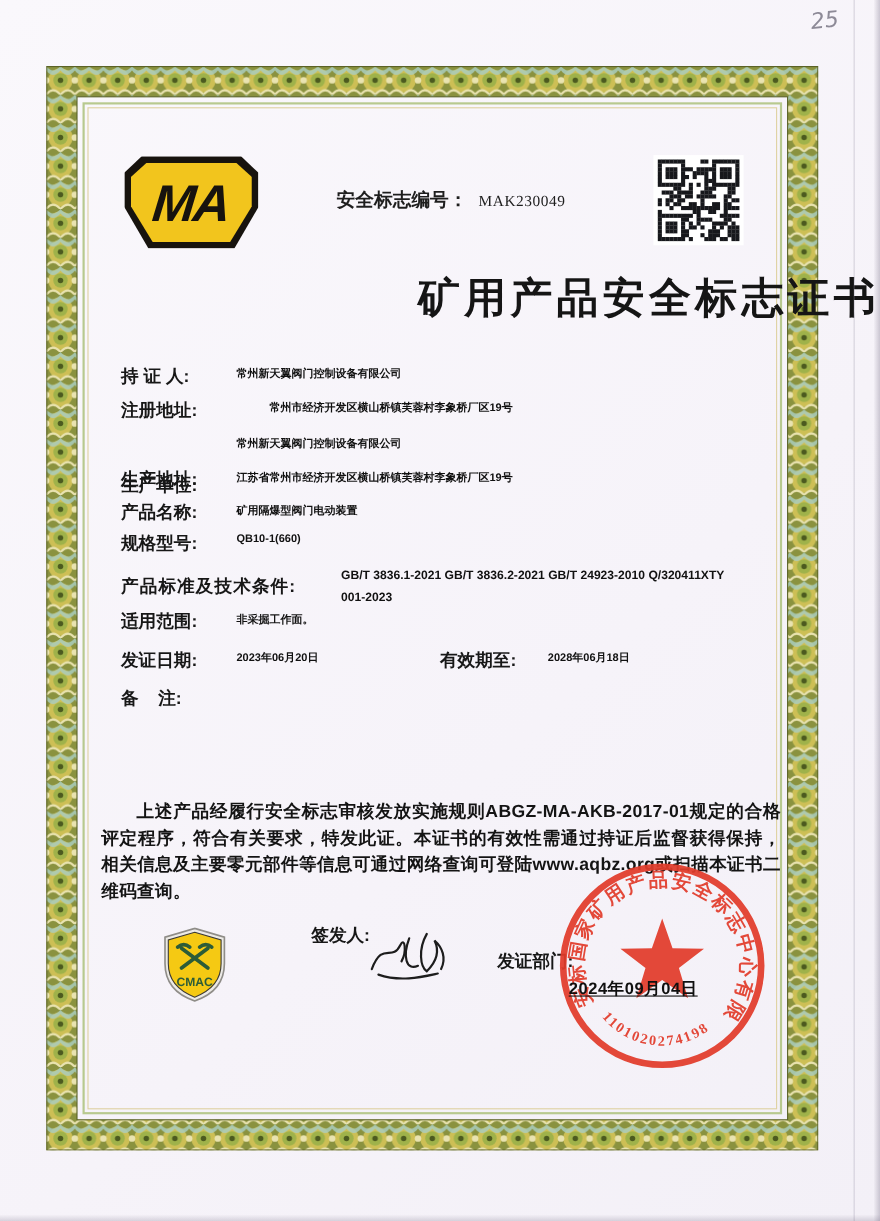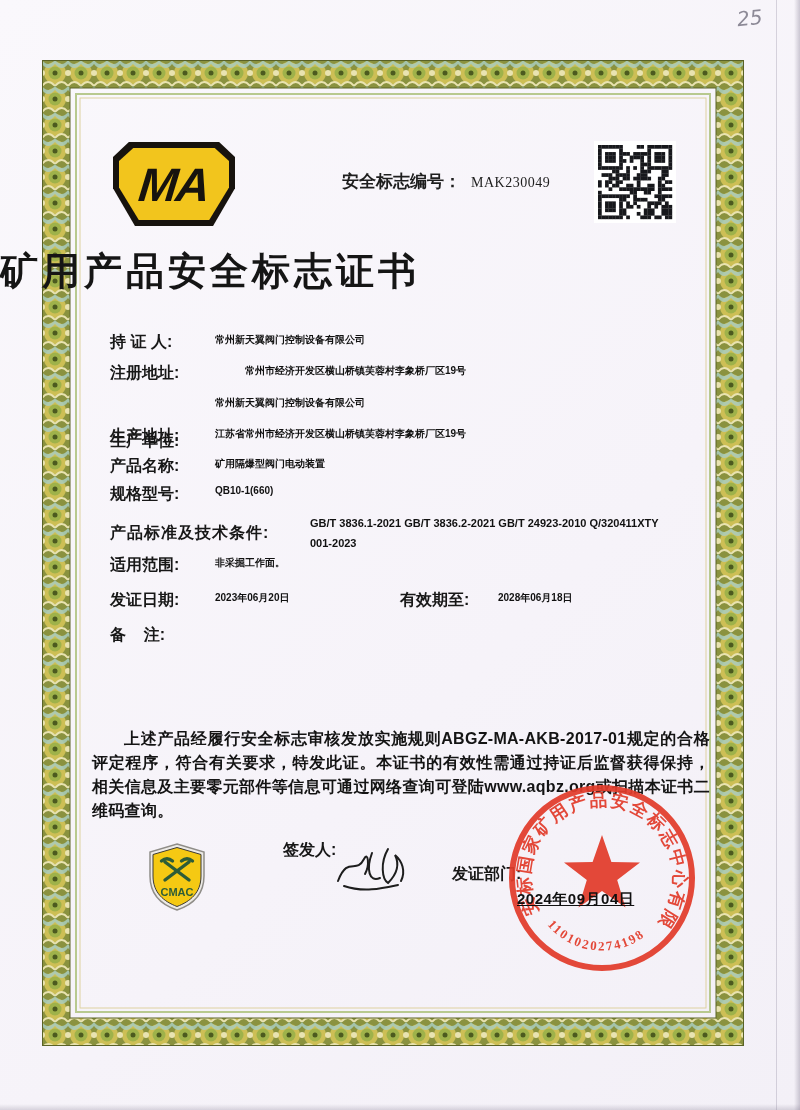--- a/index.html
+++ b/index.html
@@ -14,21 +14,21 @@
   .ma-badge{width:122px;height:84px;}
   .ma-outer{position:absolute;inset:0;background:#17130e;
     clip-path:polygon(13% 0,87% 0,100% 18%,100% 55%,82% 100%,18% 100%,0 55%,0 18%);}
   .ma-inner{position:absolute;inset:6px;background:#f2c51d;
     clip-path:polygon(13% 0,87% 0,100% 18%,100% 55%,82% 100%,18% 100%,0 55%,0 18%);
     display:flex;align-items:center;justify-content:center;}
   .ma-text{font-weight:900;font-style:italic;font-size:47px;letter-spacing:-2px;color:#17130e;transform:skewX(-6deg);line-height:1;}
   .certno-line{display:flex;align-items:baseline;gap:10px;}
   .certno-label{font-weight:700;font-size:17px;}
   .certno-value{font-family:"Liberation Serif",serif;font-size:14px;letter-spacing:.5px;}
-  .title{width:100%;text-align:left;font-size:38px;font-weight:900;letter-spacing:4px;color:#151515;}
+  .title{width:100%;text-align:right;font-size:38px;font-weight:900;letter-spacing:4px;color:#151515;}
   .statement{width:618px;font-size:16px;line-height:24px;font-weight:700;text-align:justify;text-indent:2em;color:#141414;letter-spacing:.3px;}
   .stamp-date{font-weight:700;font-size:15px;color:#101010;letter-spacing:.5px;text-decoration:underline;}
   .edge-line{top:0;height:1110px;width:1px;background:rgba(150,142,162,.35);}
   .edge-strip{top:0;right:0;height:1110px;width:6px;background:linear-gradient(to right,rgba(140,132,150,.0),rgba(120,112,135,.35));}
   .bottom-shade{left:0;bottom:0;width:800px;height:6px;background:linear-gradient(to bottom,rgba(120,112,135,0),rgba(120,112,135,.25));}
 </style>
 </head>
 <body>
 
 <div class="page">
@@ -55,21 +55,21 @@
     <rect x="38" y="38" width="626" height="910" fill="none" stroke="#ded1a0" stroke-width="1"></rect>
   </svg>
 
   <div class="abs ma-badge" style="left:113px;top:142px;">
     <div class="ma-outer"></div>
     <div class="ma-inner">
       <span class="ma-text">MA</span>
     </div>
   </div>
 
-  <div class="abs certno-line" style="left:306px;top:170px;margin-left:36px;">
+  <div class="abs certno-line" style="left:306px;top:170px;">
     <span class="certno-label">安全标志编号：</span>
     <span class="certno-value">MAK230049</span>
   </div>
 
   <div class="abs" style="left:594px;top:141px;width:82px;height:82px;background:#fff;">
     <svg width="82" height="82">
         <rect x="4" y="4" width="3.723809523809524" height="3.723809523809524" fill="#17181c"></rect>
         <rect x="7.523809523809524" y="4" width="3.723809523809524" height="3.723809523809524" fill="#17181c"></rect>
         <rect x="11.047619047619047" y="4" width="3.723809523809524" height="3.723809523809524" fill="#17181c"></rect>
         <rect x="14.571428571428571" y="4" width="3.723809523809524" height="3.723809523809524" fill="#17181c"></rect>

